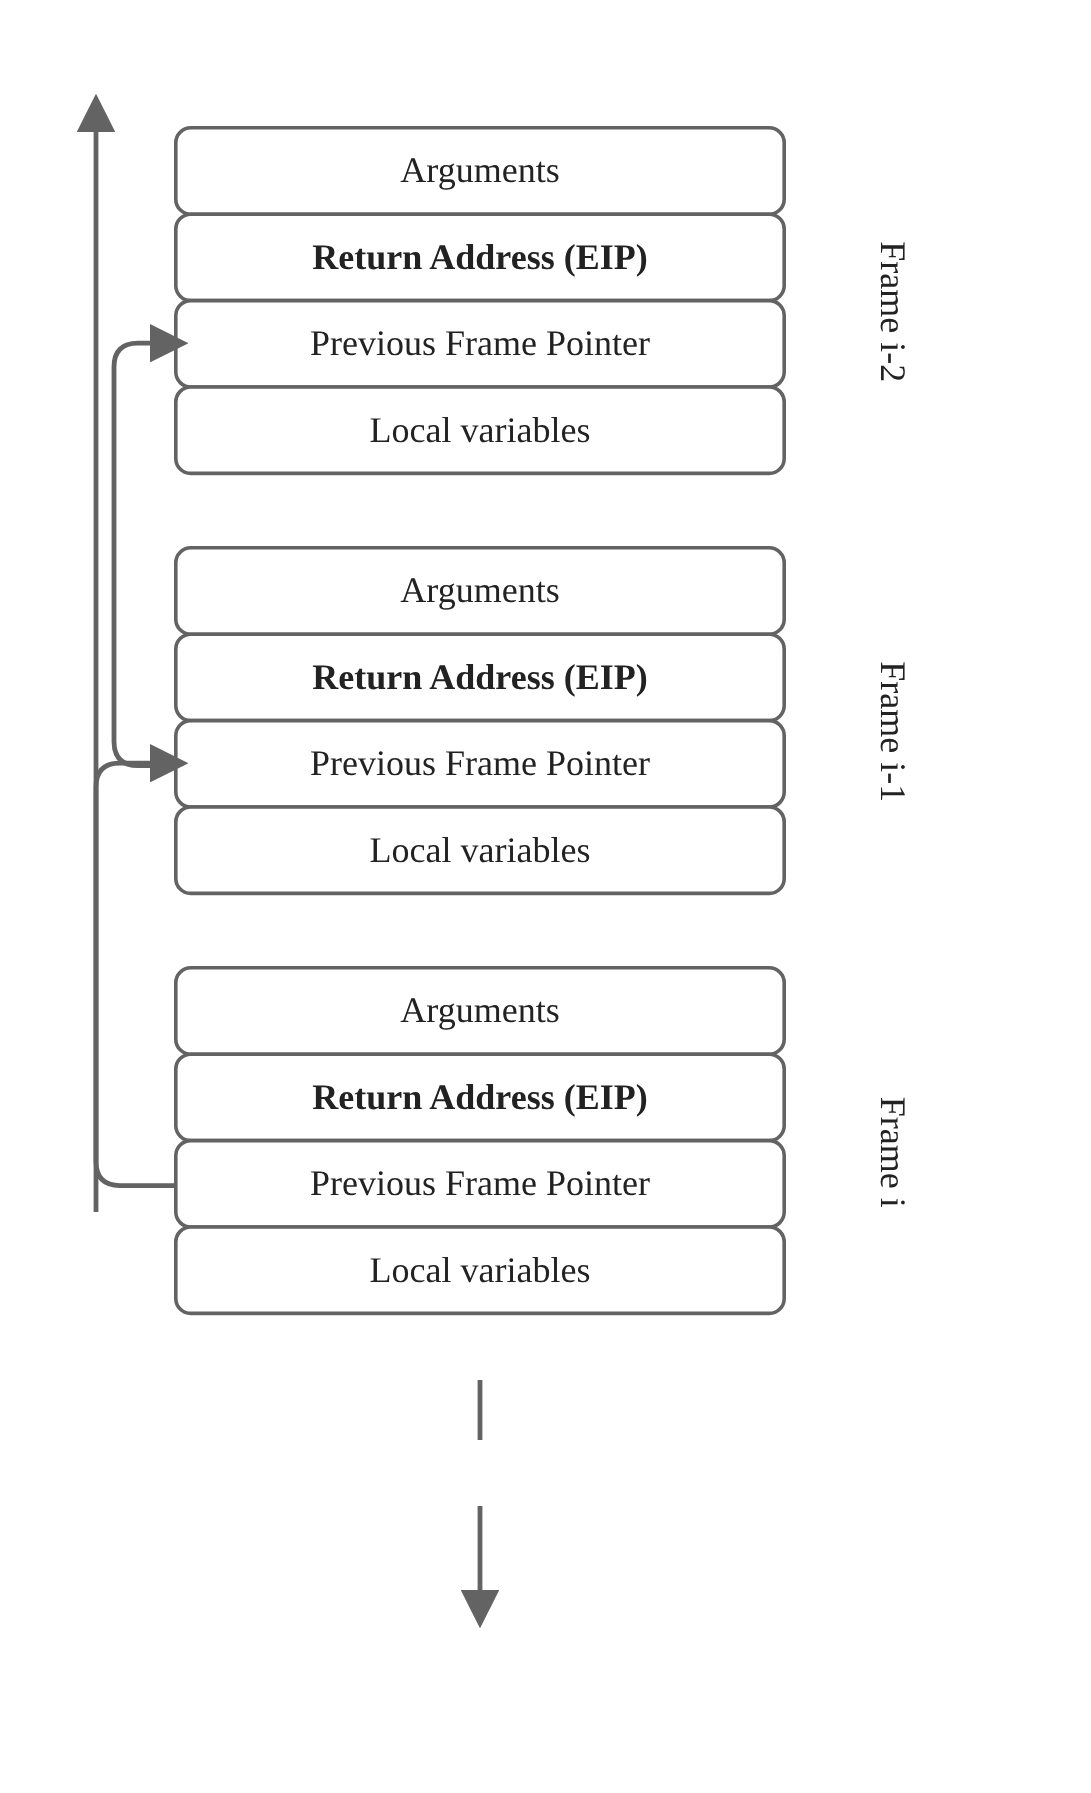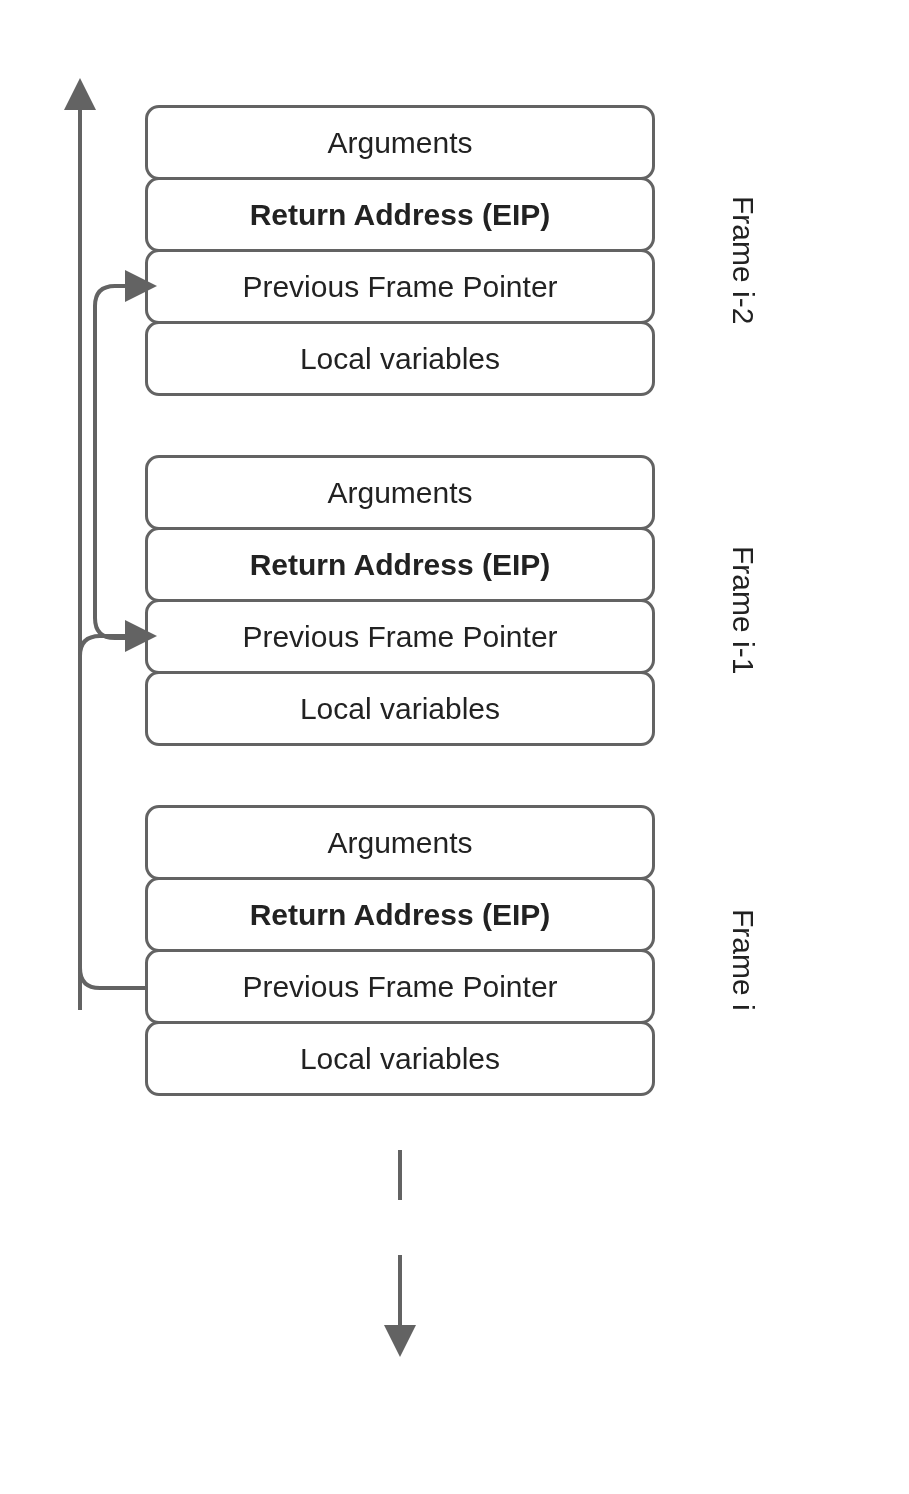--- a/index.html
+++ b/index.html
@@ -8,21 +8,21 @@
     padding: 0;
     width: 909px;
     height: 1494px;
     background: #fff;
     font-family: Arial, Helvetica, sans-serif;
     position: relative;
   }
   .diagram {
     position: absolute;
     left: 0; top: 0;
-    width: 909px; height: 1389px;
+    width: 909px; height: 1389px; font-family: Liberation Serif, serif;
   }
   .frame-group {
     position: absolute;
     left: 145px;
     width: 510px;
   }
   .cell {
     width: 510px;
     height: 75px;
     border: 3px solid #636363;

